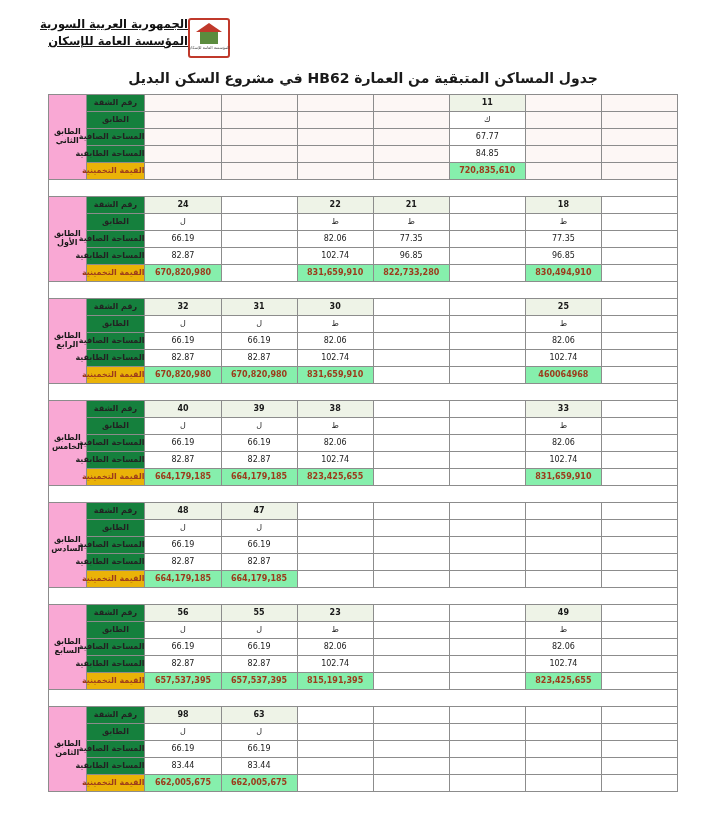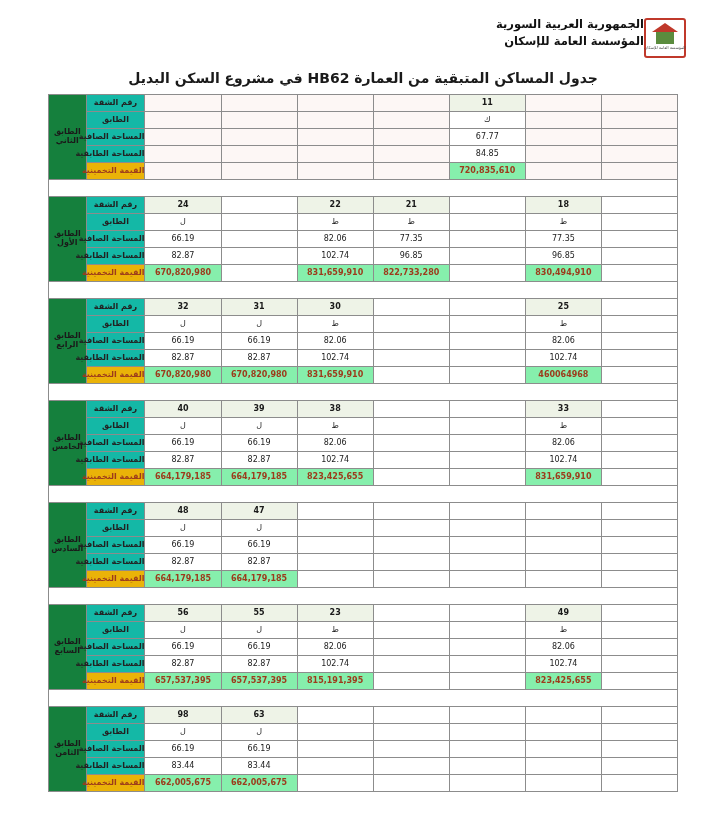--- a/index.html
+++ b/index.html
@@ -14,23 +14,24 @@
     color: #1a1a1a;
     position: relative;
     overflow: hidden;
   }
 
   
   .header {
     display: flex;
     flex-direction: row-reverse;
     align-items: flex-start;
-    justify-content: flex-end;
+    justify-content: flex-start;
     padding: 16px 40px 0 40px;
     box-sizing: border-box;
+    text-decoration: underline;
   }
   .org-block {
     text-align: right;
     line-height: 1.45;
   }
   .org-line {
     font-size: 11.5px;
     font-weight: bold;
     letter-spacing: 0.3px;
     color: #111;
@@ -102,37 +103,37 @@
     border: 1px solid #8c8c8c;
     height: 16px;
     text-align: center;
     vertical-align: middle;
     padding: 0;
     font-size: 8px;
     line-height: 1.1;
   }
   
   td.lbl {
-    background: #14b8a6;
+    background: #15803d;
     font-size: 5.5px;
     font-weight: bold;
     color: #222;
     width: 56px;
     white-space: nowrap;
   }
   td.lbl.price {
     background: #eab308;
     color: #9c3b1c;
   }
   
   td.floorname {
     width: 30px;
     font-size: 5.5px;
     font-weight: bold;
-    background: #15803d;
+    background: #f9a8d4;
     writing-mode: horizontal-tb;
     line-height: 1.4;
   }
   td.num {
     background: #eef3e7;
     font-weight: bold;
     font-size: 8px;
   }
   td.plain {
     background: #ffffff;

